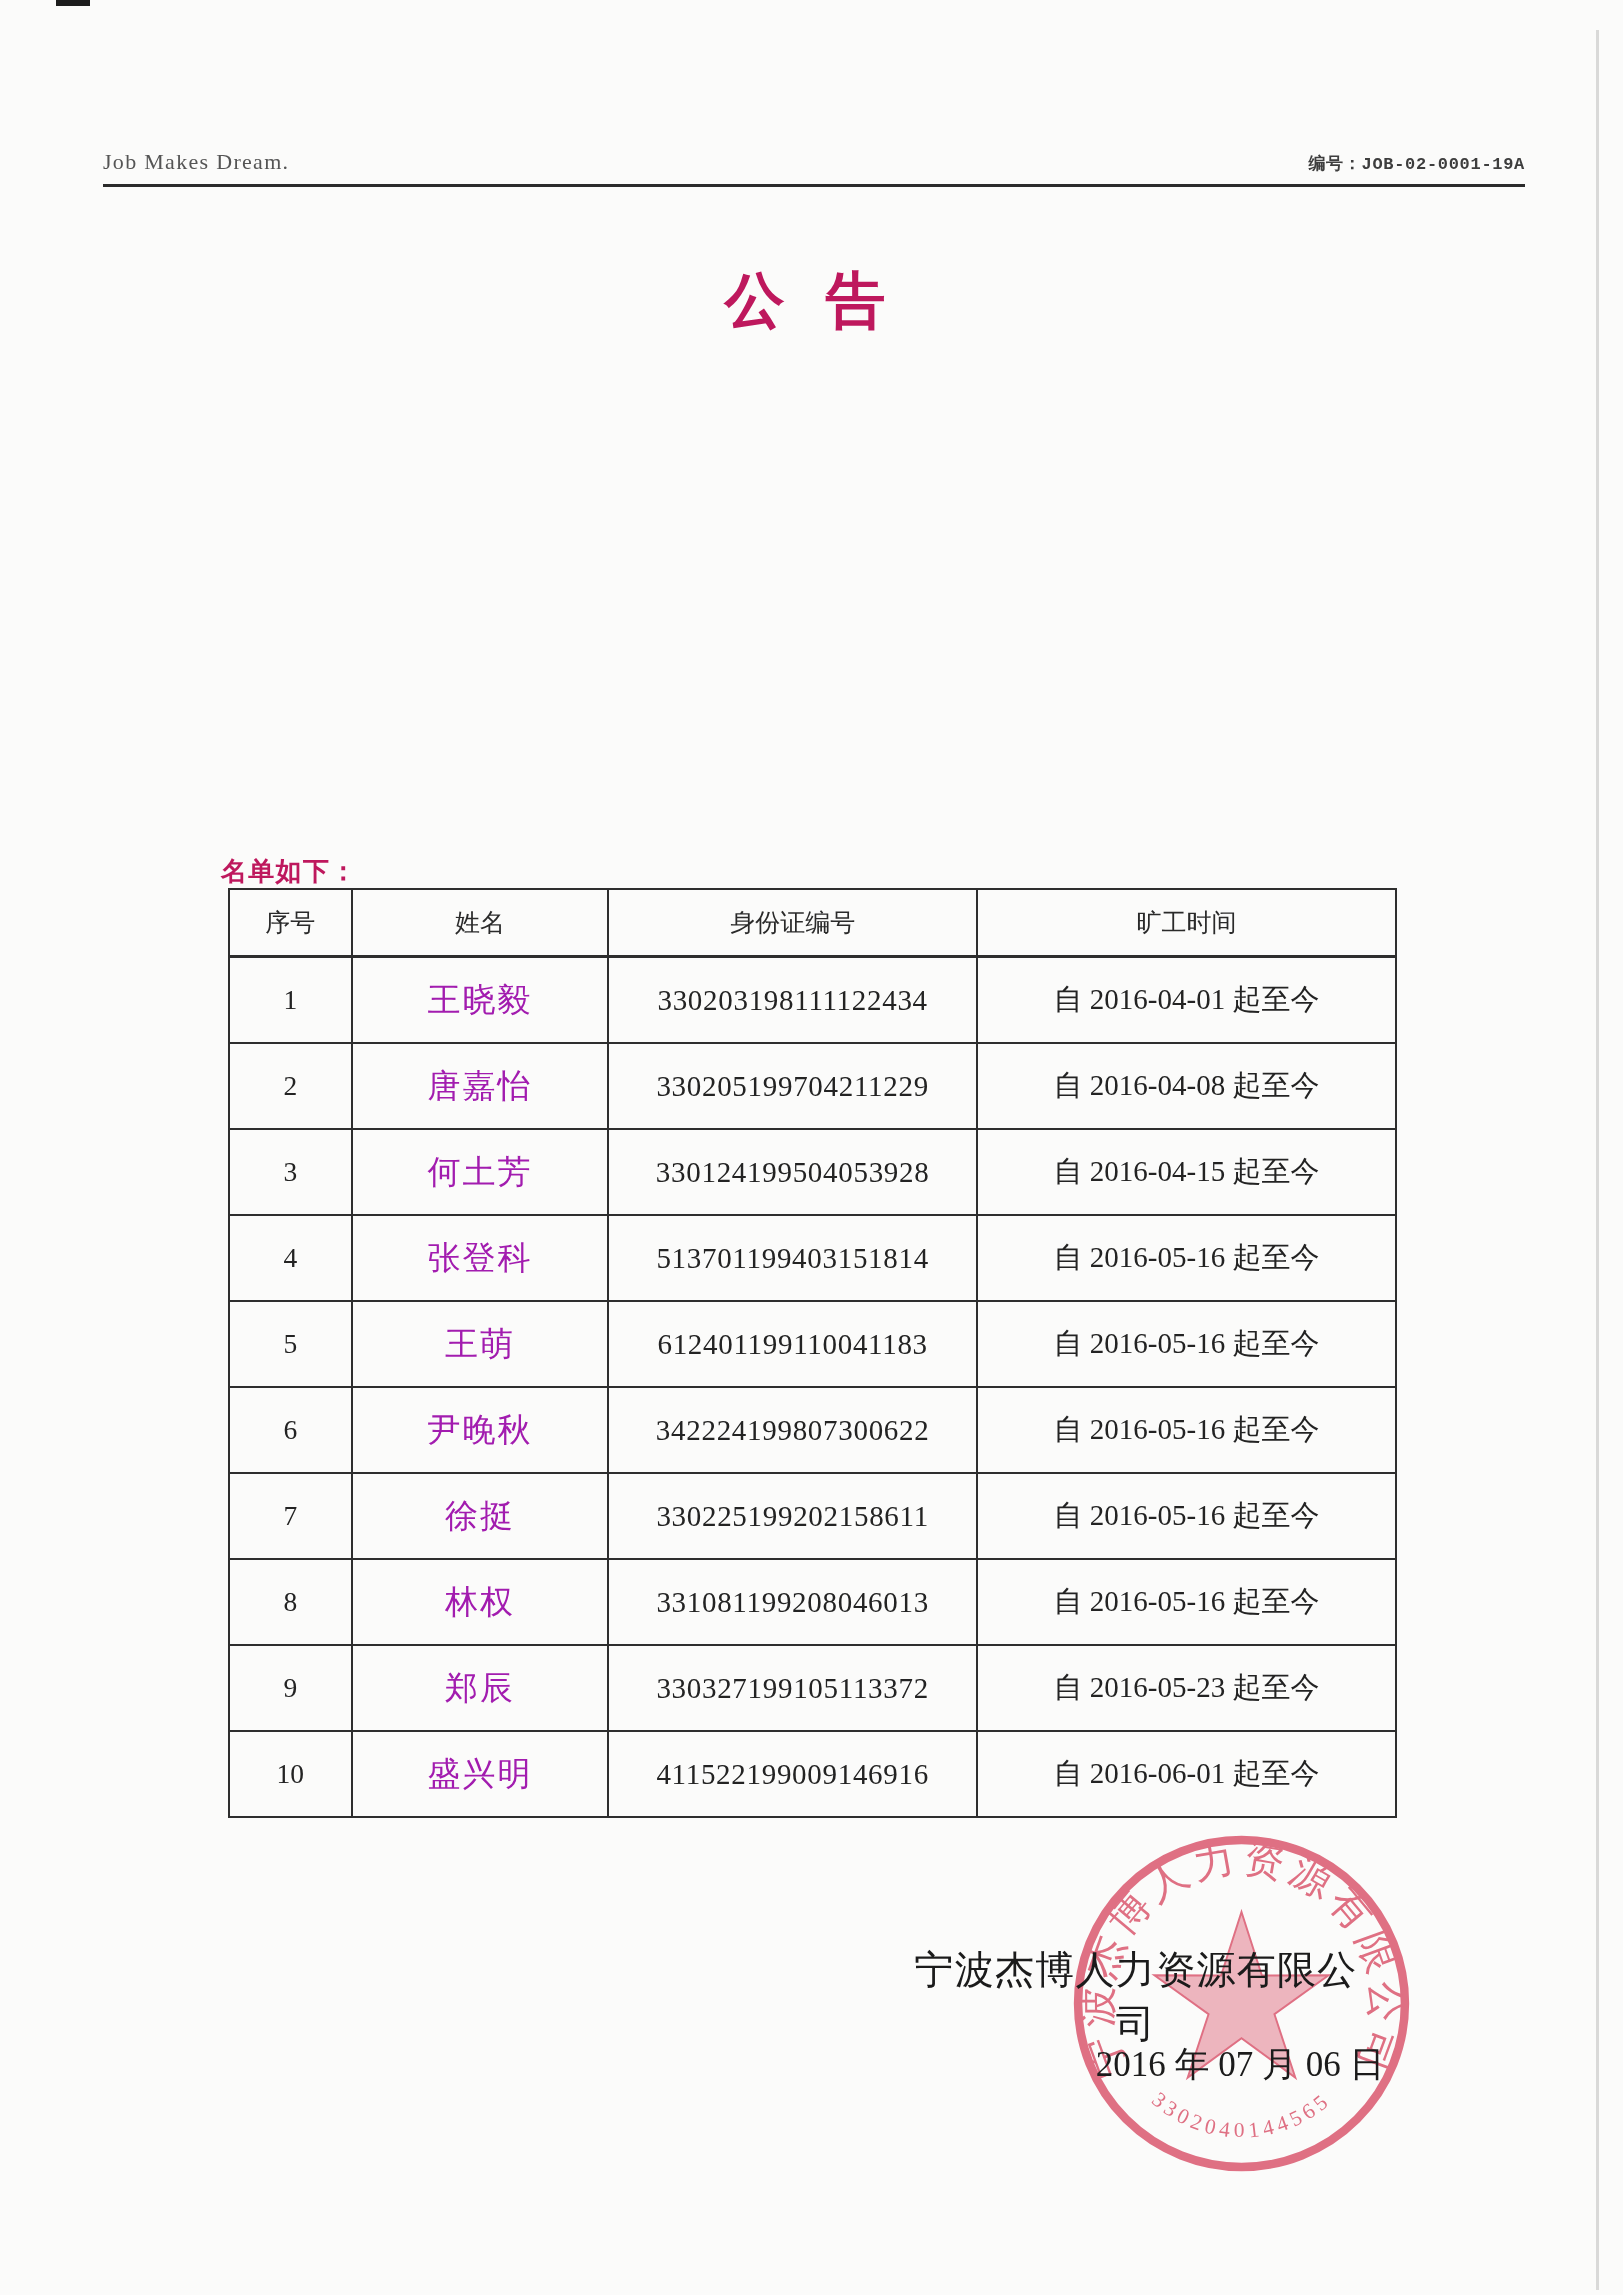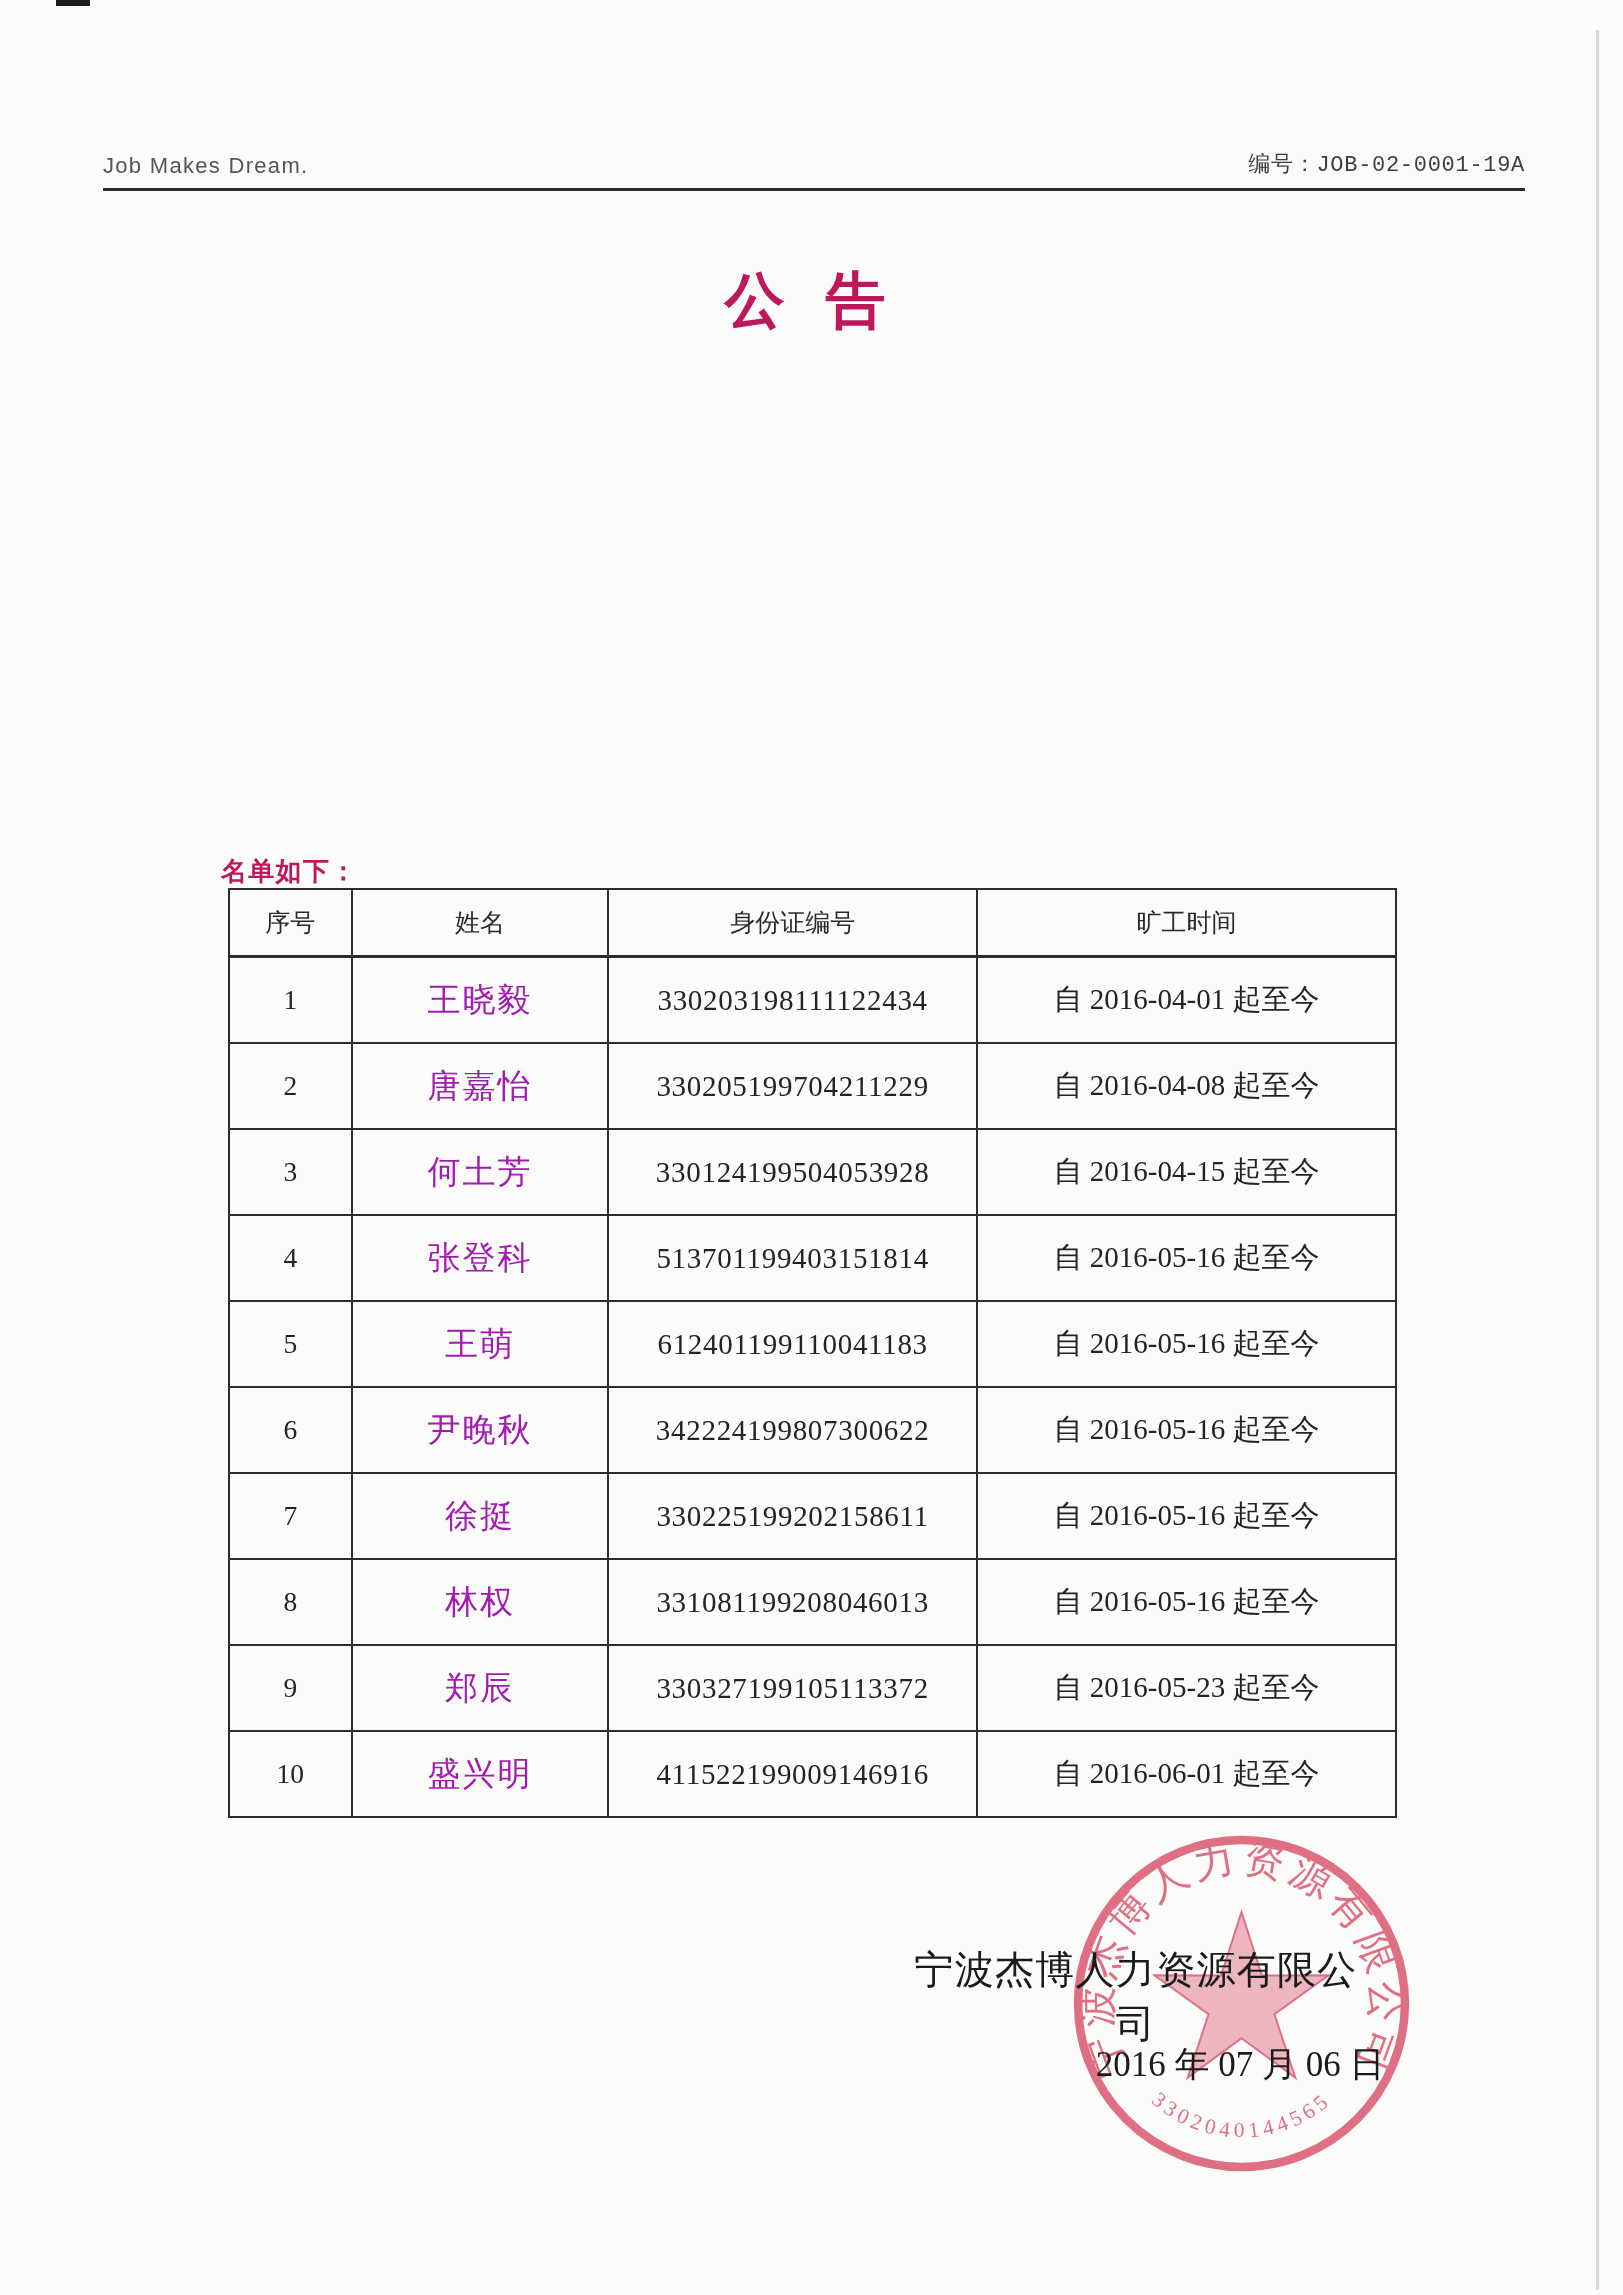--- a/index.html
+++ b/index.html
@@ -18,26 +18,26 @@
   .scan-edge { position:absolute; right:23.6px; top:30px; bottom:5.2px; width:3.3px;
                background:#c6c6c6; opacity:.65; }
 
   
   .doc-header {
     position:absolute; left:103px; right:98px; top:149px;
     display:flex; justify-content:space-between; align-items:flex-end;
     padding-bottom:9.2px; border-bottom:3.3px solid #2b2b2b;
   }
   .slogan {
-    font-family:Liberation Sans, sans-serif;
+    font-family:Liberation Serif, serif;
     font-size:22px; color:#555; letter-spacing:1.3px;
   }
   .doc-no {
     font-family:"Liberation Mono","DejaVu Sans Mono",monospace;
-    font-size:22px; color:#3e3e3e; letter-spacing:0.7px;
+    font-size:17px; color:#3e3e3e; letter-spacing:0.7px;font-weight:bold;
   }
 
   
   .doc-title {
     position:absolute; top:267px; left:0; width:100%;
     text-align:center; font-size:60px; font-weight:700;
     letter-spacing:13px; color:#be185d; line-height:1.15;
   }
 
   

